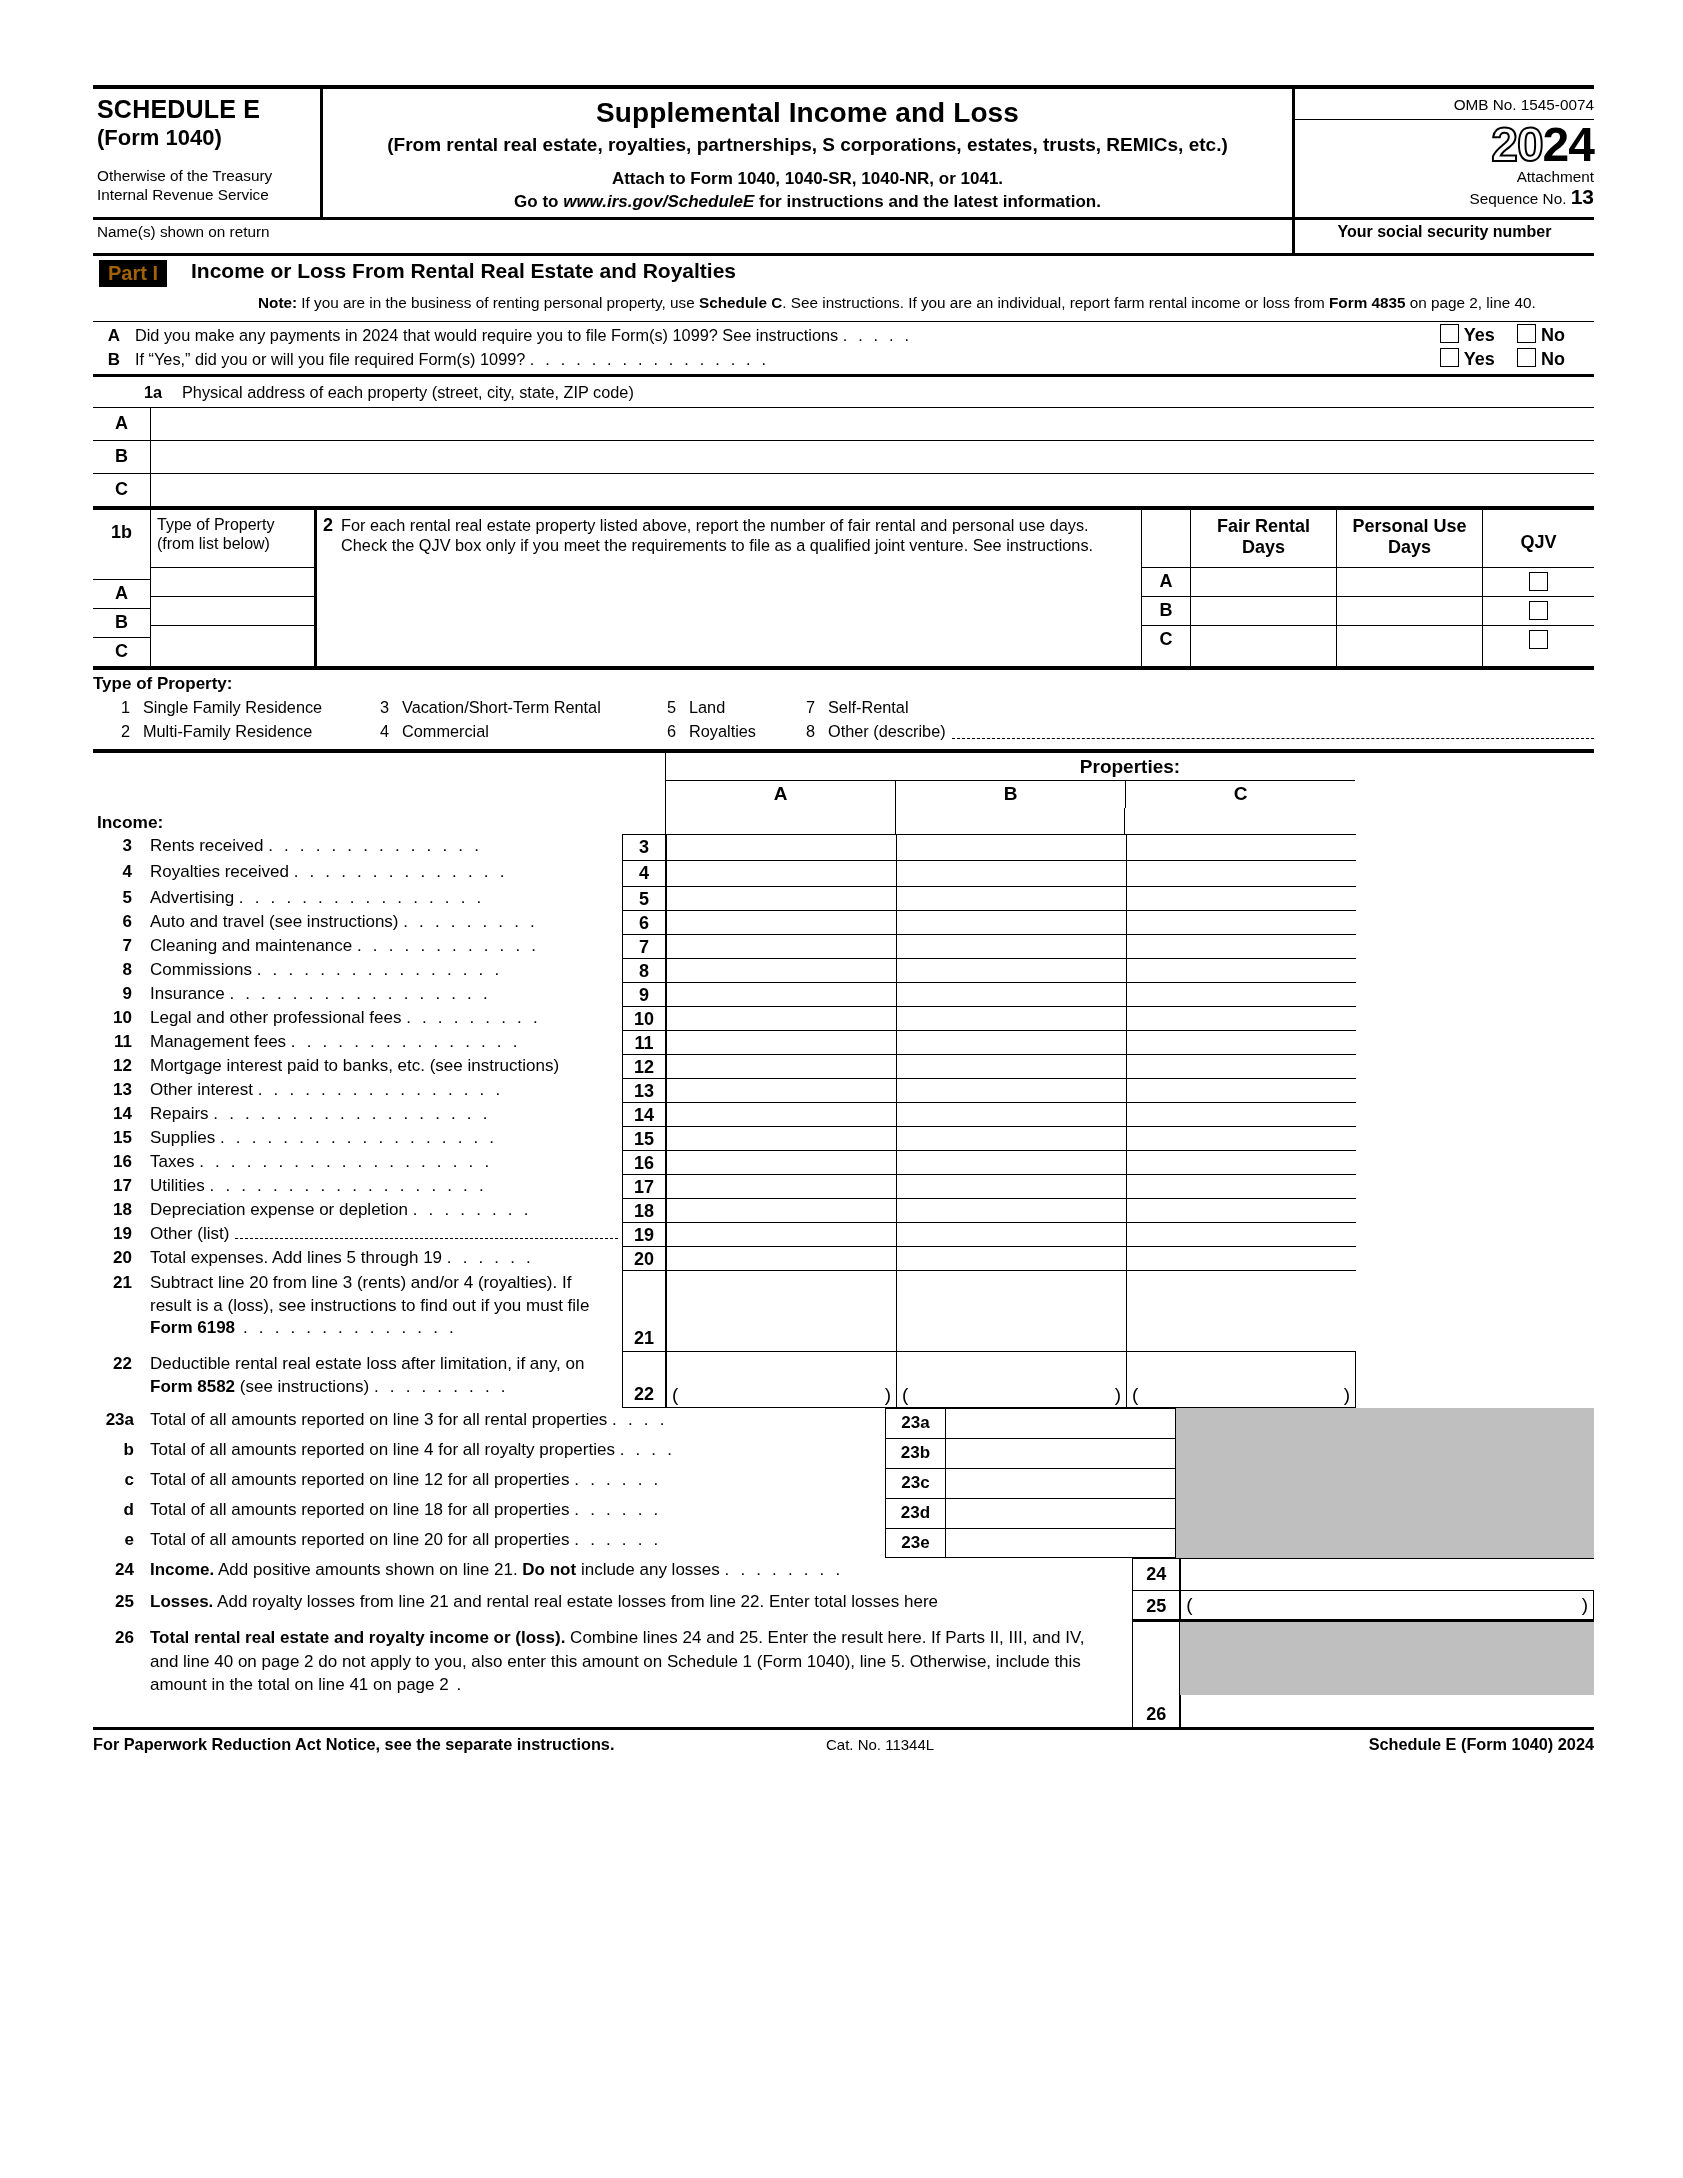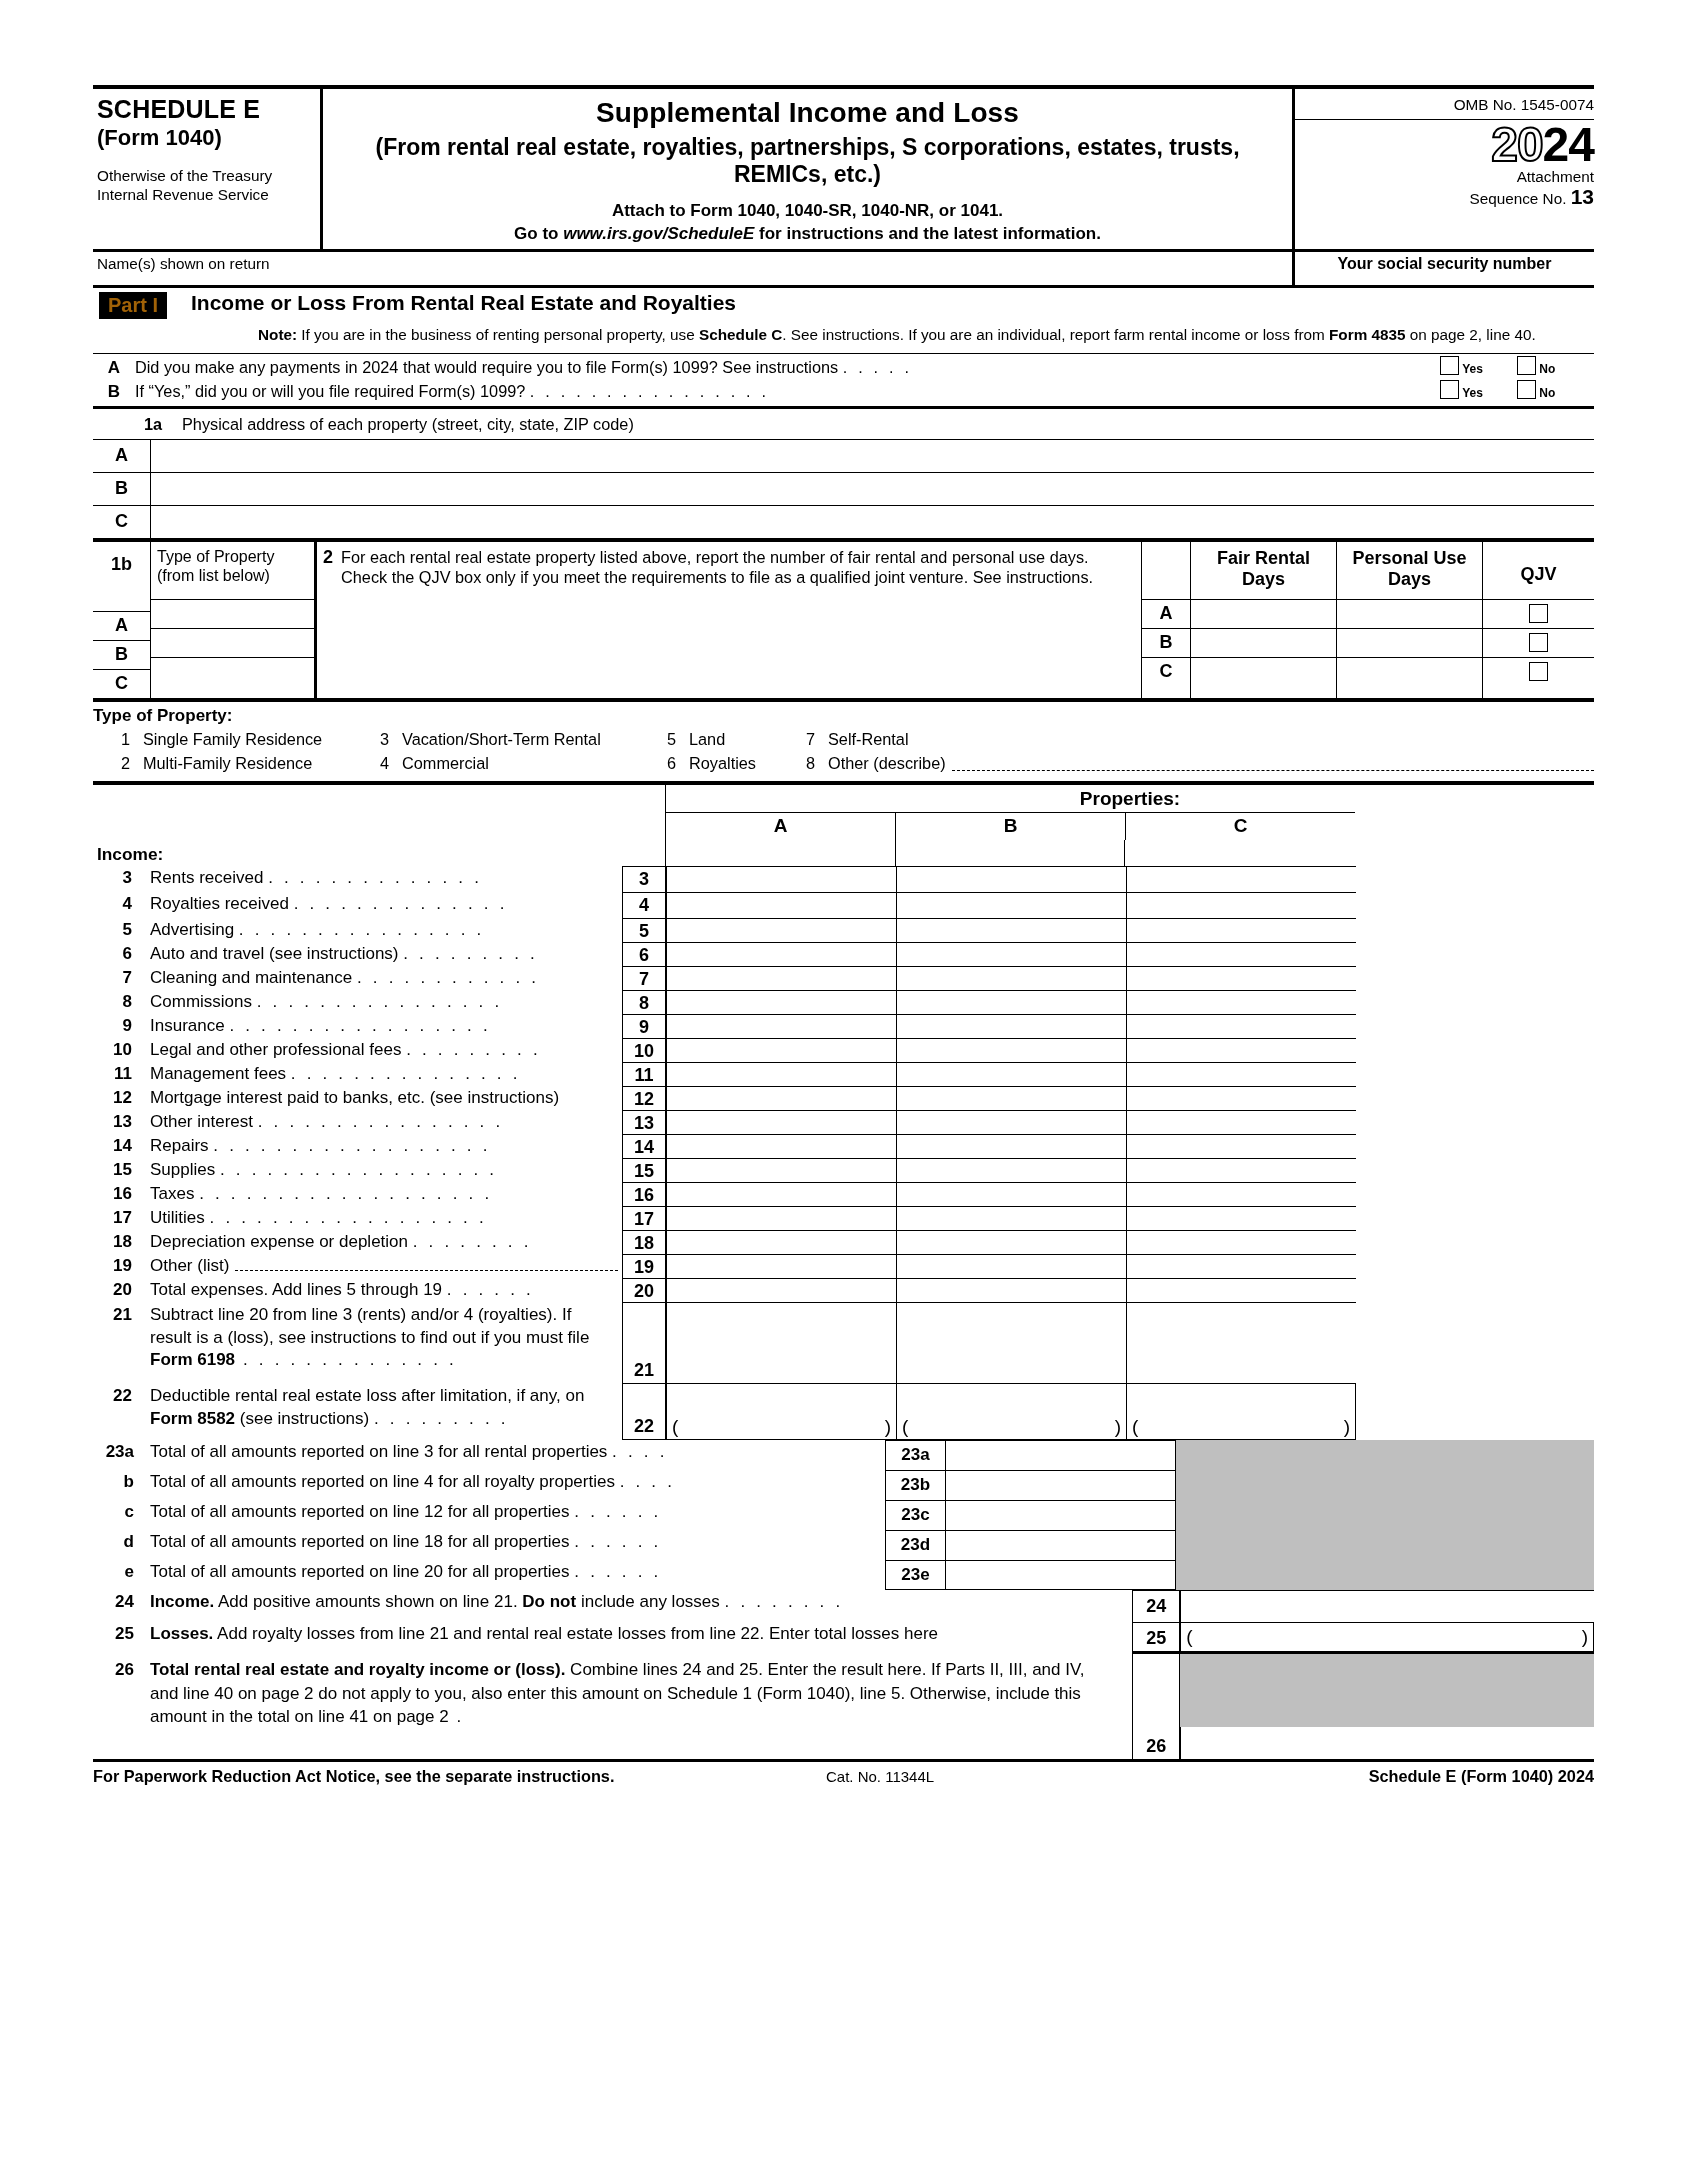--- a/index.html
+++ b/index.html
@@ -50,21 +50,21 @@
     margin-top: 17px;
   }
   .hdr-mid {
     flex: 1;
     padding: 8px 6px 5px 6px;
     box-sizing: border-box;
     text-align: center;
     border-right: 3px solid #000;
   }
   .main-title { font-size: 28px; font-weight: bold; letter-spacing: 0.1px; }
-  .main-sub { font-size: 23px; font-weight: bold; margin-top: 5px; }
+  .main-sub { font-size: 19px; font-weight: bold; margin-top: 5px; }
   .attach-line { font-size: 17px; font-weight: bold; margin-top: 13px; }
   .goto-line { font-size: 17px; font-weight: bold; margin-top: 3px; }
   .hdr-right {
     width: 299px;
     box-sizing: border-box;
     padding: 0;
     text-align: right;
   }
   .omb { font-size: 15.3px; padding: 7px 0 5px 0; border-bottom: 1px solid #000; }
   .yearwrap {
@@ -144,21 +144,21 @@
   .q-letter { width: 42px; text-align: center; font-weight: bold; font-size: 17px; }
   .q-text { flex: 1; white-space: nowrap; overflow: hidden; }
   .dots { letter-spacing: 3.2px; }
   .ckbox {
     display: inline-block;
     width: 17px;
     height: 17px;
     border: 1.6px solid #000;
     vertical-align: -2px;
   }
-  .q-opt { width: 77px; text-align: left; font-weight: bold; font-size: 12px; }
+  .q-opt { width: 77px; text-align: left; font-weight: bold; font-size: 18px; }
 
   
   .addr-head {
     display: flex;
     font-size: 16.3px;
     padding: 6px 0 5px 0;
   }
   .addr-head .lbl { width: 69px; text-align: right; font-weight: bold; padding-right: 20px; }
   .ab-row { display: flex; height: 32px; border-top: 1px solid #000; }
   .ab-row .ltr {

